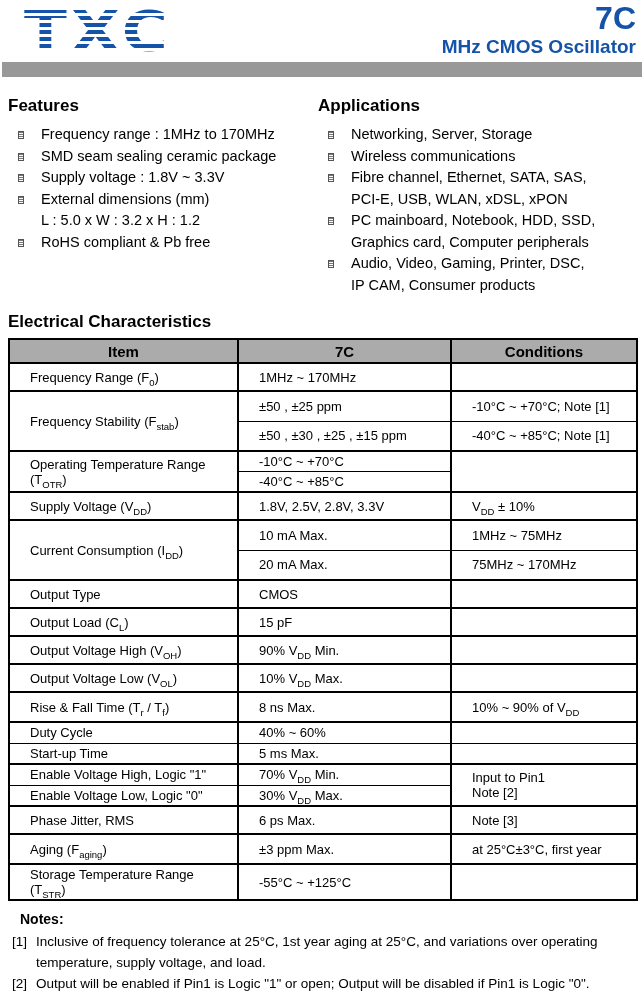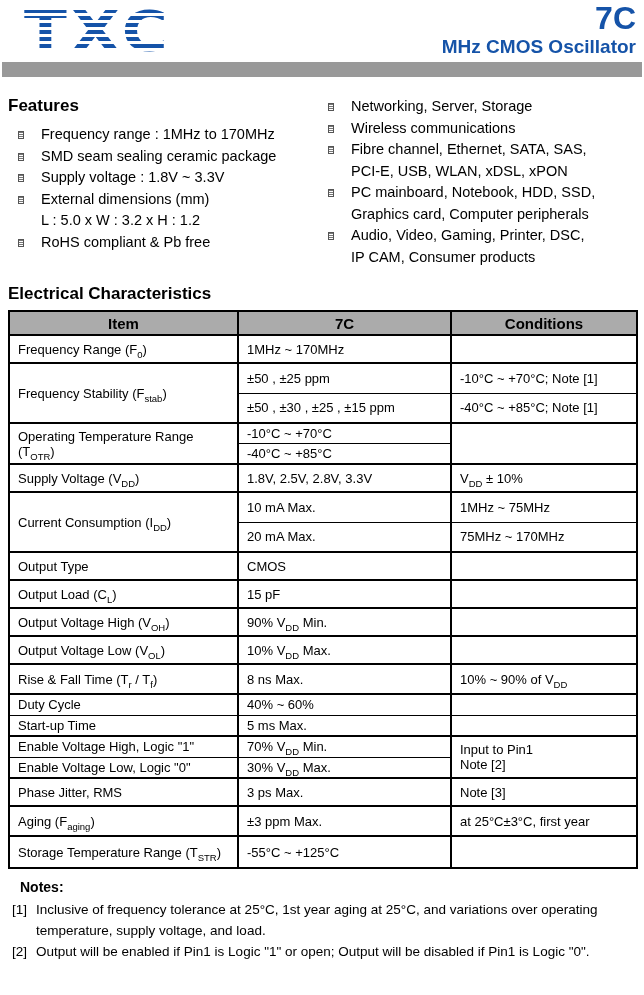--- a/index.html
+++ b/index.html
@@ -56,21 +56,21 @@
   col.c1{width:229px;}col.c2{width:213px;}col.c3{width:186px;}
   th{
     background:var(--header-bg);
     font-size:15px;font-weight:bold;
     height:24px;text-align:center;
     border-left:2px solid #000;border-bottom:2px solid #000;
   }
   td{
     font-size:13px;line-height:15px;
     border-left:2px solid #000;border-top:2px solid #000;
-    padding:2px 8px;vertical-align:middle;
+    padding:2px 20px;vertical-align:middle;
   }
   tr.r-sub td{border-top-width:1px;}
   td.c{text-align:left;}
   td.l{text-align:left;}
   sub{font-size:9.5px;line-height:0;}
   .h20{height:20px}.h21{height:21px}.h28{height:28px}.h30{height:30px}.h32{height:32px}
   
   .notes{margin:10px 10px 0 8px;}
   .notes-title{font-size:14px;font-weight:bold;margin-bottom:4px;padding-left:12px;}
   .note{display:flex;font-size:13.5px;line-height:21px;}
@@ -120,20 +120,21 @@
         </div>
         <div class="li">
           <span class="bullet"></span>
           <div class="li-text">
             <div>RoHS compliant &amp; Pb free</div>
           </div>
         </div>
       </div>
   </div>
   <div class="col-apps">
+    <div class="sec-title">Applications</div>
     <div>
         <div class="li">
           <span class="bullet"></span>
           <div class="li-text">
             <div>Networking, Server, Storage</div>
           </div>
         </div>
         <div class="li">
           <span class="bullet"></span>
           <div class="li-text">
@@ -336,21 +337,21 @@
         </td>
         <td class="c">
           <div>30% V<sub>DD</sub> Max.</div>
         </td>
       </tr>
       <tr class="r-major h28">
         <td class="l">
           <div>Phase Jitter, RMS</div>
         </td>
         <td class="c">
-          <div>3 ps Max.</div>
+          <div>6 ps Max.</div>
         </td>
         <td class="l">
           <div>Note [3]</div>
         </td>
       </tr>
       <tr class="r-major h30">
         <td class="l">
           <div>Aging (F<sub>aging</sub>)</div>
         </td>
         <td class="c">

